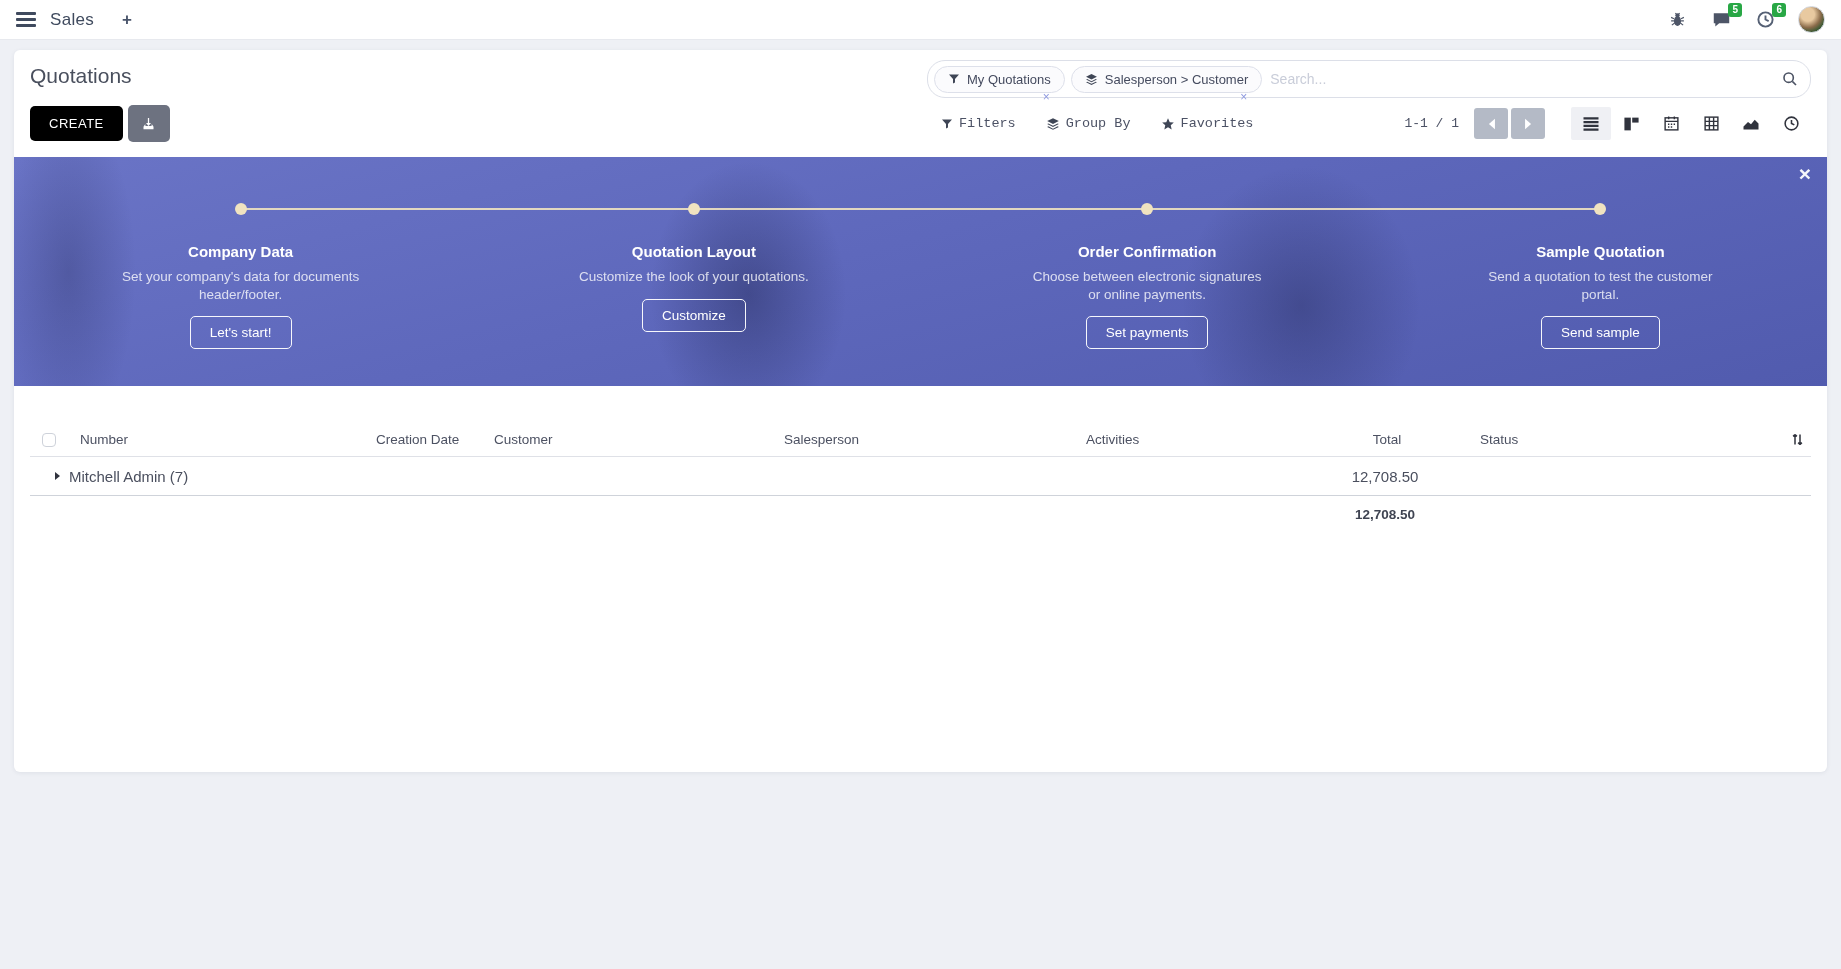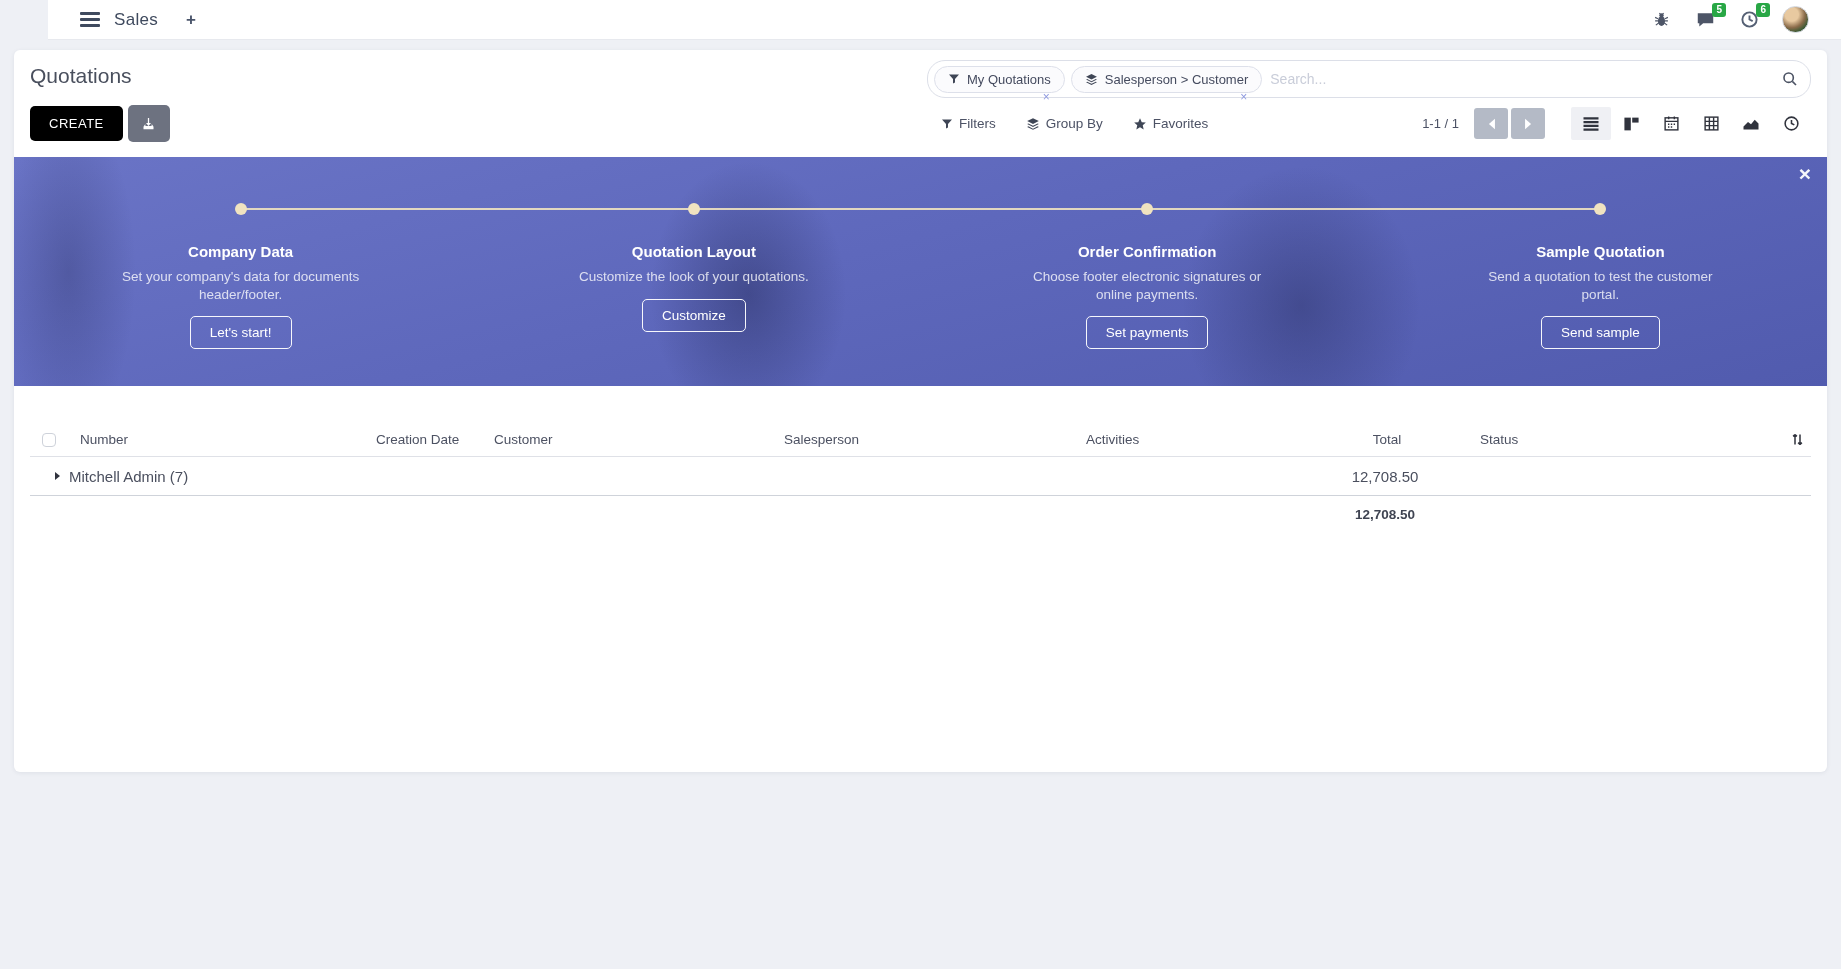--- a/index.html
+++ b/index.html
@@ -7,21 +7,21 @@
   body {
     width:1841px; height:969px; overflow:hidden;
     background:#eef0f5;
     font-family:"Liberation Sans", sans-serif;
     color:#495061;
   }
 
   
   .navbar {
     height:40px; background:#ffffff; border-bottom:1px solid #e7e9ee;
-    display:flex; align-items:center; padding:0 32px;margin-left:48px;
+    display:flex; align-items:center; padding:0 16px;
   }
   .burger { width:20px; display:flex; flex-direction:column; gap:3px; cursor:pointer; }
   .burger span { height:3px; background:#3f4a5e; border-radius:1px; }
   .app-name { font-size:17px; color:#3f4a5e; margin-left:14px; letter-spacing:.3px; }
   .nav-plus { margin-left:28px; font-size:17px; font-weight:bold; color:#4a556b; cursor:pointer; }
   .nav-right { margin-left:auto; display:flex; align-items:center; gap:22px; }
   .nav-icon { position:relative; width:22px; height:22px; display:flex; align-items:center; justify-content:center; cursor:pointer; }
   .badge {
     position:absolute; top:-6px; right:-10px;
     background:#28a745; color:#fff; font-size:10px; line-height:1;
@@ -65,21 +65,21 @@
   .btn-group-left { flex:1; display:flex; align-items:center; gap:5px; }
   .btn-create {
     background:#000000; color:#fff; border:none; border-radius:5px;
     font-size:13px; letter-spacing:.5px; padding:10px 19px; cursor:pointer;
     font-family:"Liberation Sans",sans-serif;
   }
   .btn-import {
     background:#6d7280; border:none; border-radius:5px; width:42px; height:37px;
     display:flex; align-items:center; justify-content:center; cursor:pointer;
   }
-  .right-zone { width:884px; display:flex; align-items:center; }
+  .right-zone { width:884px; display:flex; align-items:center;font-family:Liberation Mono, monospace; }
   .dropdowns { display:flex; align-items:center; gap:30px; padding-left:14px; }
   .dd { display:flex; align-items:center; gap:6px; font-size:13.5px; color:#4c5265; cursor:pointer; }
   .pager-zone { margin-left:auto; display:flex; align-items:center; }
   .pager-text { font-size:13px; color:#4c5265; margin-right:12px; }
   .pg-btn {
     width:34px; height:31px; background:#b4bac6; border:none; border-radius:3px;
     color:#fff; font-size:14px; display:flex; align-items:center; justify-content:center;
     margin-left:3px; cursor:pointer;
   }
   .switcher { display:flex; align-items:center; margin-left:26px; }
@@ -319,21 +319,21 @@
         <div class="step-desc">Set your company's data for documents header/footer.</div>
         <button class="step-btn">Let's start!</button>
       </div>
       <div class="step">
         <div class="step-title">Quotation Layout</div>
         <div class="step-desc">Customize the look of your quotations.</div>
         <button class="step-btn">Customize</button>
       </div>
       <div class="step">
         <div class="step-title">Order Confirmation</div>
-        <div class="step-desc">Choose footer electronic signatures or online payments.</div>
+        <div class="step-desc">Choose between electronic signatures or online payments.</div>
         <button class="step-btn">Set payments</button>
       </div>
       <div class="step">
         <div class="step-title">Sample Quotation</div>
         <div class="step-desc">Send a quotation to test the customer portal.</div>
         <button class="step-btn">Send sample</button>
       </div>
     </div>
   </div>
 

